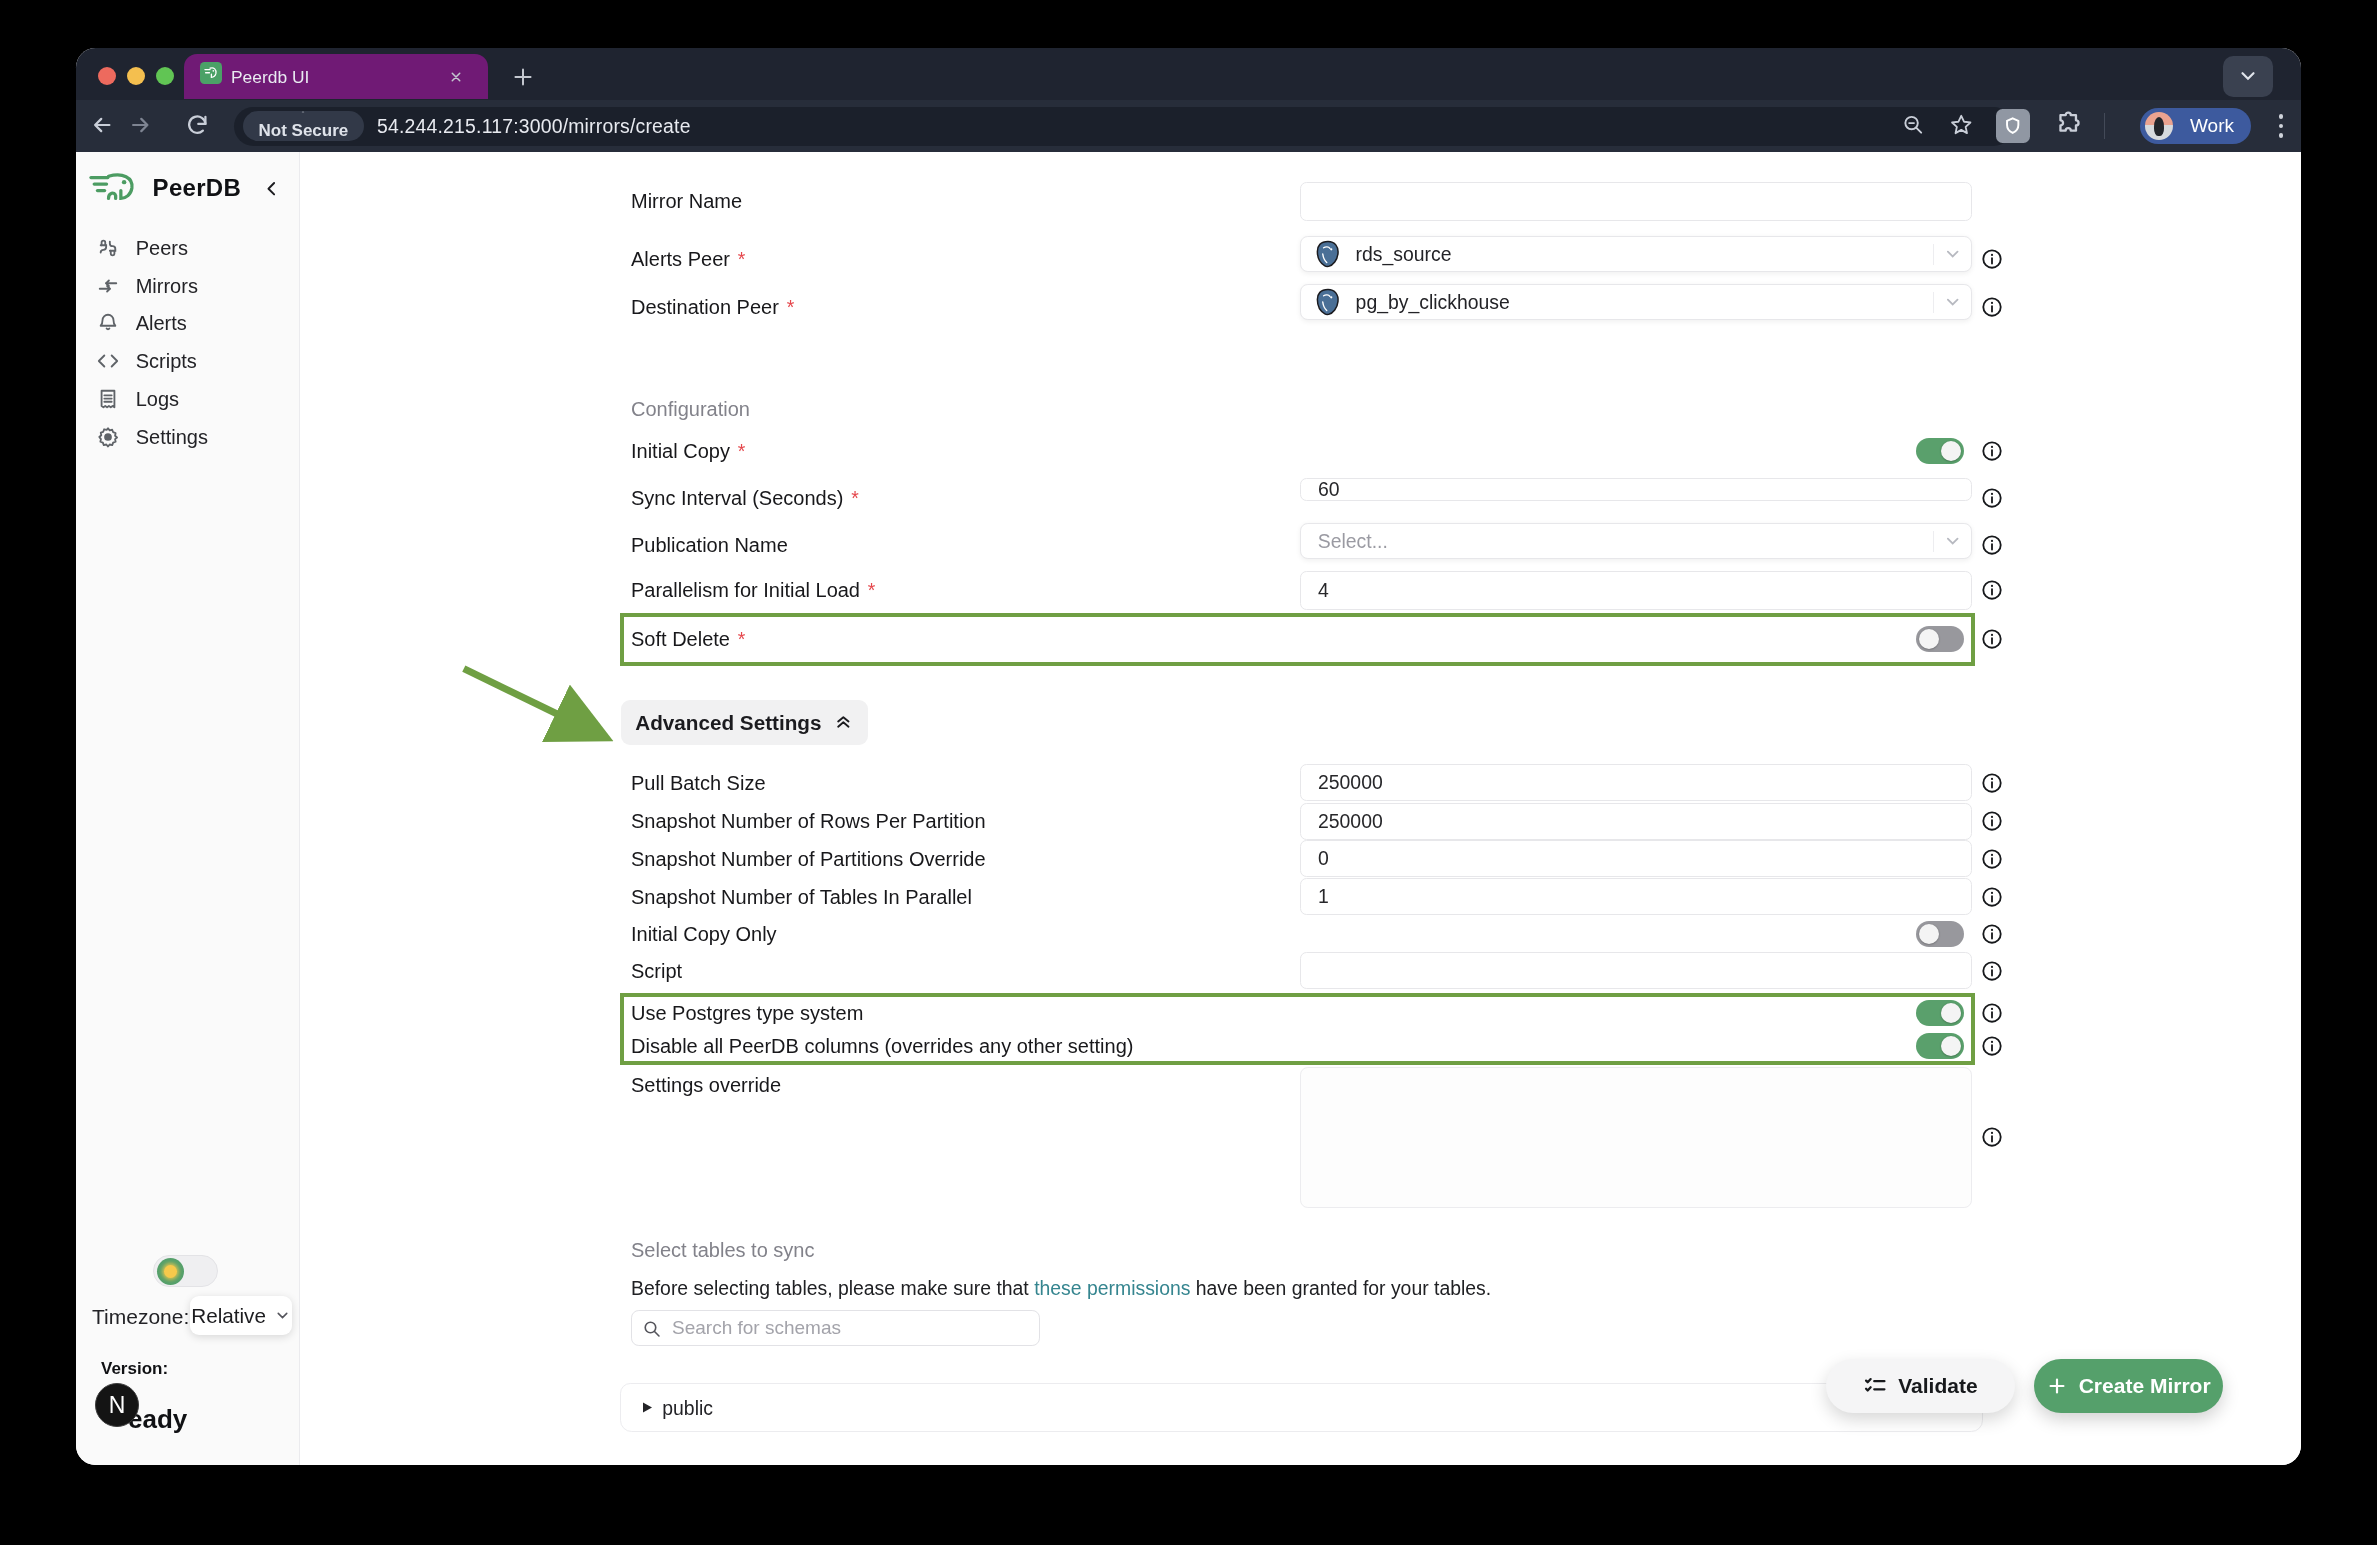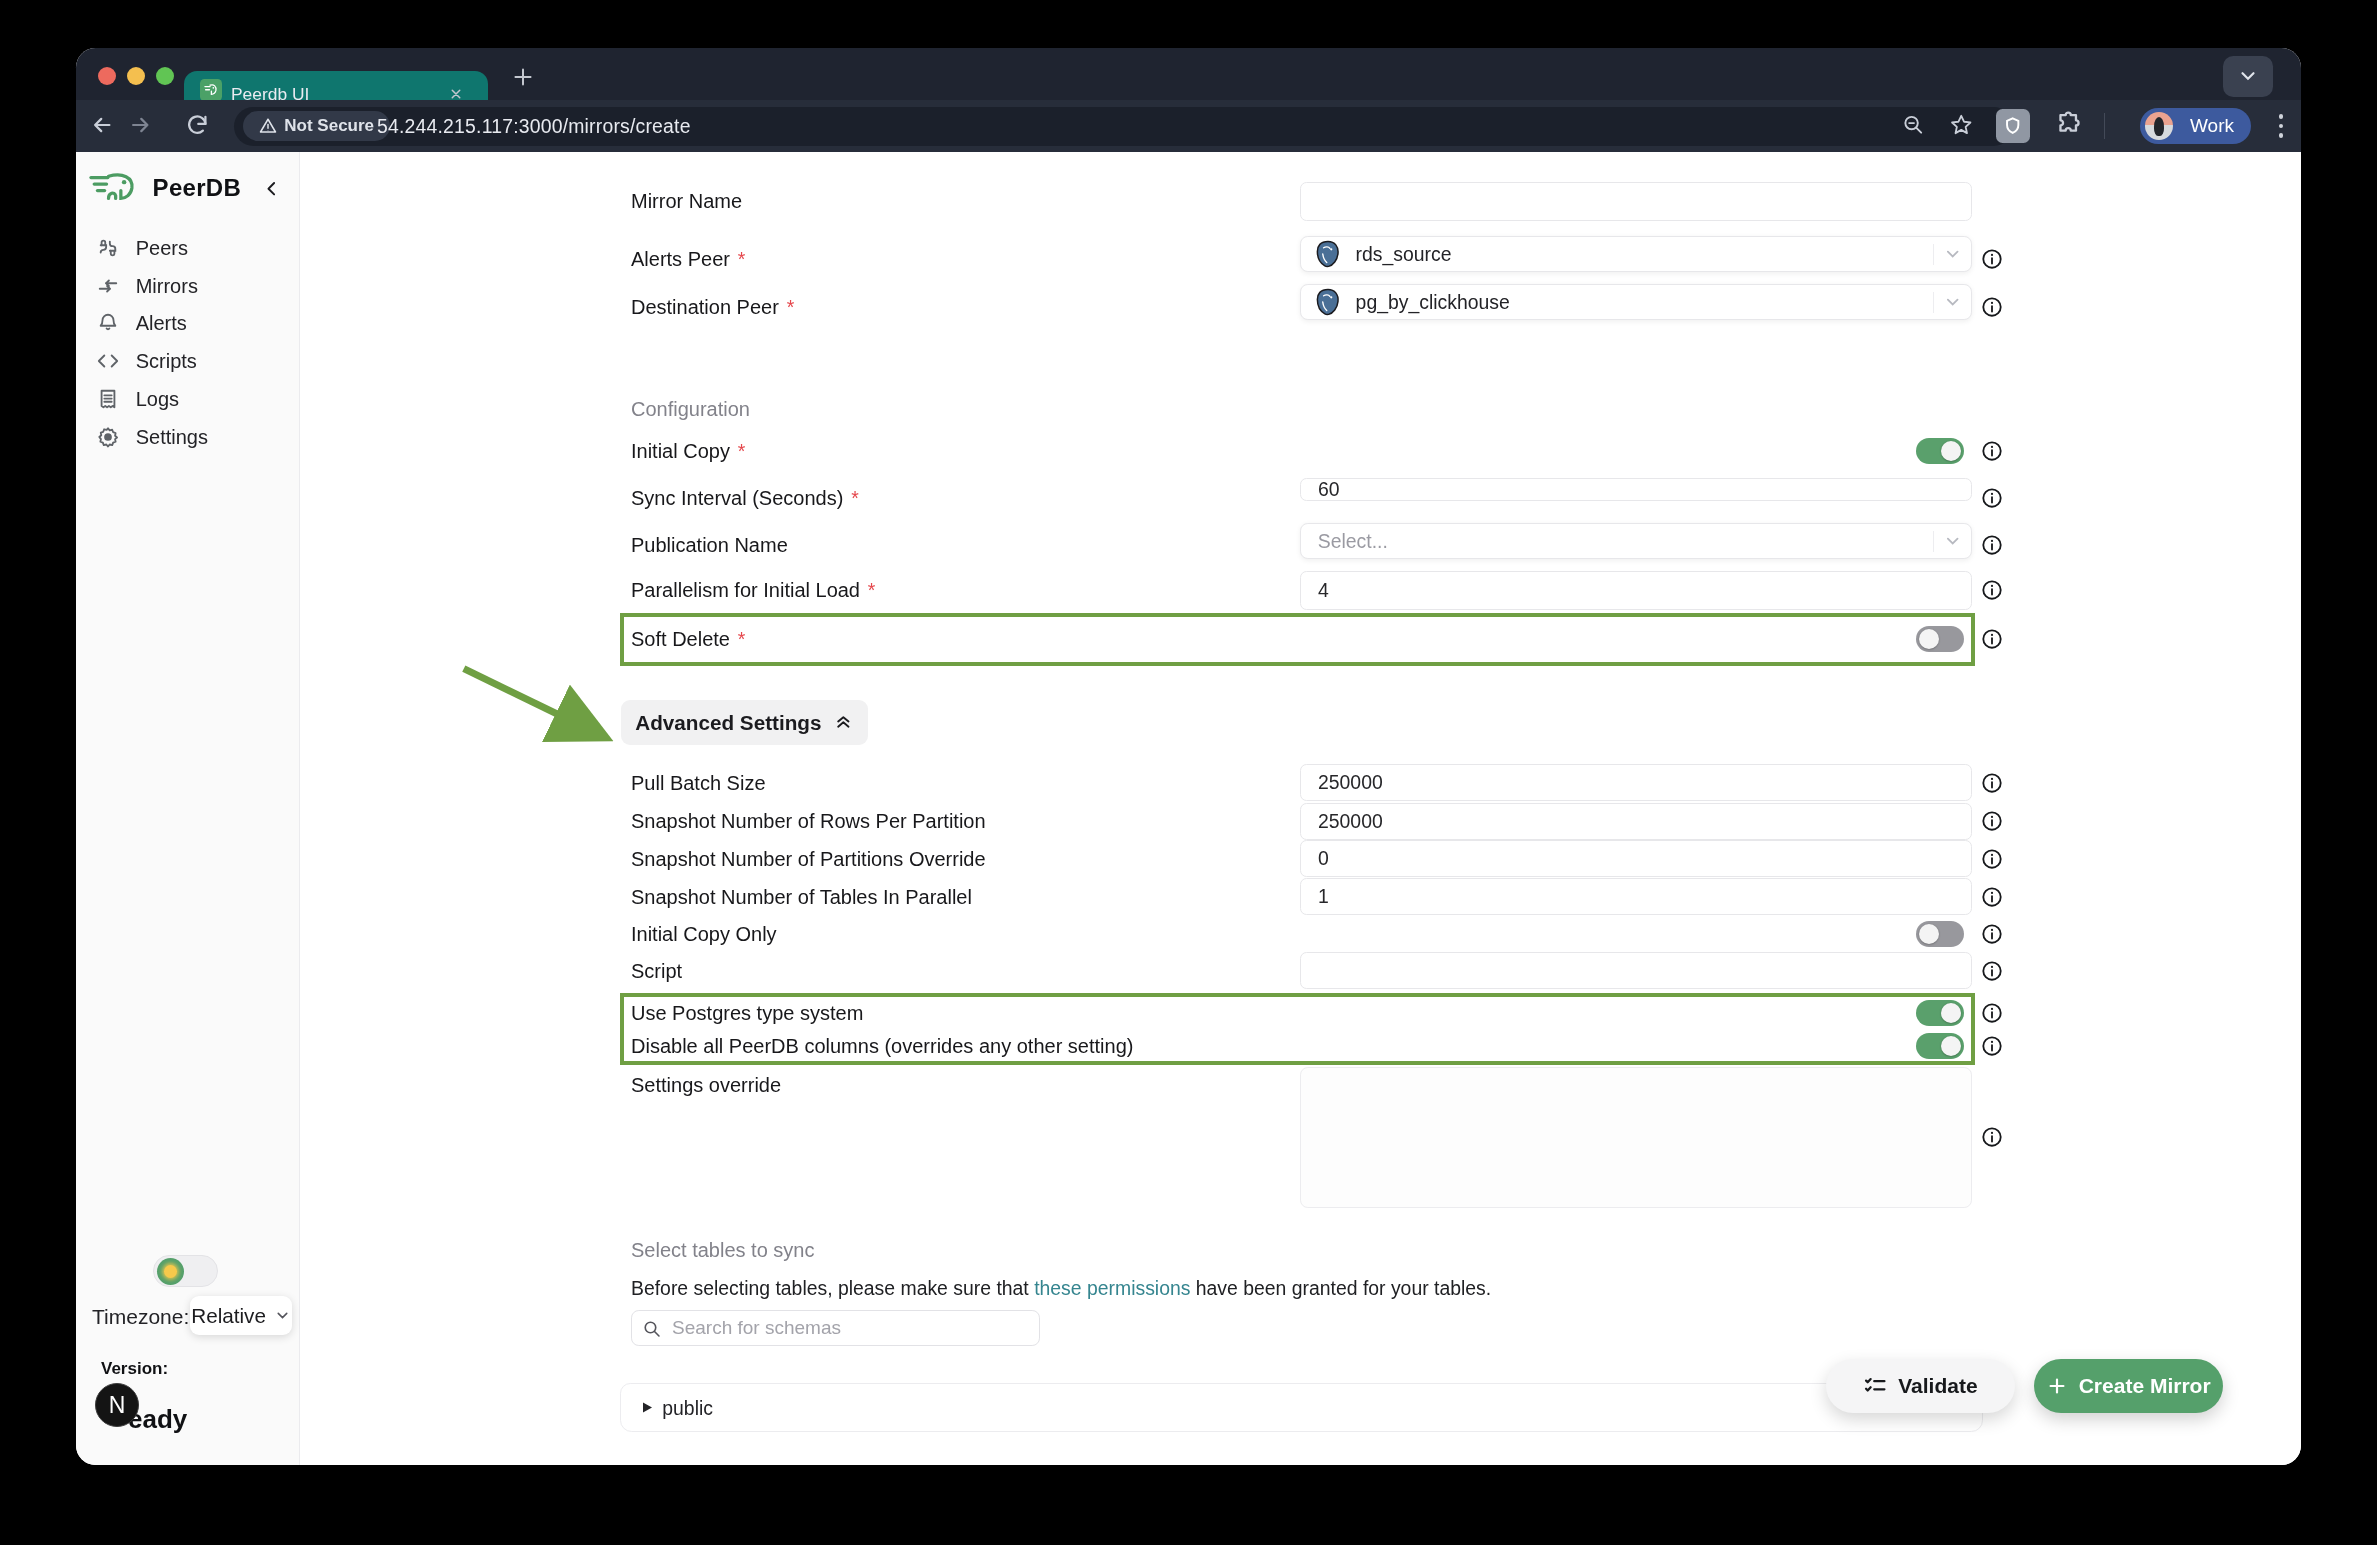--- a/index.html
+++ b/index.html
@@ -4,31 +4,31 @@
 <style>
   * { margin:0; padding:0; box-sizing:border-box; }
   html,body { background:#000; }
   body { font-family:"Liberation Sans", sans-serif; }
   .canvas { position:relative; width:2377px; height:1545px; background:#000; overflow:hidden; }
   .window { position:absolute; left:76px; top:48px; width:2225px; height:1417px; border-radius:19.4px; overflow:hidden; background:#fff; }
 
   
   .tabstrip { position:absolute; left:0; top:0; right:0; height:52px; background:#1f2430; }
   .tl { position:absolute; top:19px; width:18px; height:18px; border-radius:50%; }
-  .tab { position:absolute; left:108px; top:23px; width:304px; height:45px; background:#0f766e; border-radius:13px 13px 0 0; }
+  .tab { position:absolute; left:108px; top:6px; width:304px; height:45px; background:#701a75; border-radius:13px 13px 0 0; }
   .favicon { position:absolute; left:15.5px; top:7.8px; width:22px; height:22px; border-radius:4.5px; background:#4ba167; display:flex; align-items:center; justify-content:center; }
   .tab-title { position:absolute; left:47px; top:50%; transform:translateY(-50%); color:#e9ebf1; font-size:17.4px; }
   .tab-x { position:absolute; right:23px; top:50%; transform:translateY(-50%); width:18px; height:18px; }
   .newtab { position:absolute; left:434px; top:15.5px; width:26px; height:26px; }
   .tabchev { position:absolute; right:28px; top:7.8px; width:50px; height:41px; background:#3a4150; border-radius:10.3px; display:flex; align-items:center; justify-content:center; }
 
   .toolbar { position:absolute; left:0; top:52px; right:0; height:52px; background:#272d3a; }
   .nav-ico { position:absolute; top:50%; transform:translateY(-50%); }
   .urlbar { position:absolute; left:158px; top:6.5px; width:1779px; height:39px; background:#1b202b; border-radius:19.4px; }
-  .chip { position:absolute; left:9px; top:4.5px; height:30px; background:#323948; border-radius:15px; display:flex; align-items:center; gap:7.8px; padding:0 15.5px; }
+  .chip { position:absolute; left:9px; top:4.5px; height:30px; background:#323948; border-radius:15px; display:flex; align-items:center; gap:7.8px; padding:0 15.5px;flex-direction:column; }
   .chip span { color:#dfe3ea; font-size:17px; font-weight:700; }
   .url-text { position:absolute; left:143px; top:50%; transform:translateY(-50%); color:#e8eaf0; font-size:19.4px; letter-spacing:0.2px; }
   .profile { position:absolute; right:50px; top:7.8px; height:36px; background:#3d5a9e; border-radius:18px; display:flex; align-items:center; gap:17px; padding:0 17px 0 5.2px; }
   .avatar { width:28px; height:28px; border-radius:50%; background:linear-gradient(180deg,#eba390 0%,#eba390 45%,#d7dadd 45%,#d7dadd 100%); position:relative; overflow:hidden; }
   .avatar::after { content:""; position:absolute; left:9px; top:5.2px; width:10.3px; height:19.4px; border-radius:50% 50% 40% 40%; background:#23262b; }
   .profile span { color:#fff; font-size:19px; }
   .dots { position:absolute; right:18px; top:50%; transform:translateY(-50%); display:flex; flex-direction:column; gap:5.2px; }
   .dots i { width:4.5px; height:4.5px; border-radius:50%; background:#cfd3da; }
 
   

